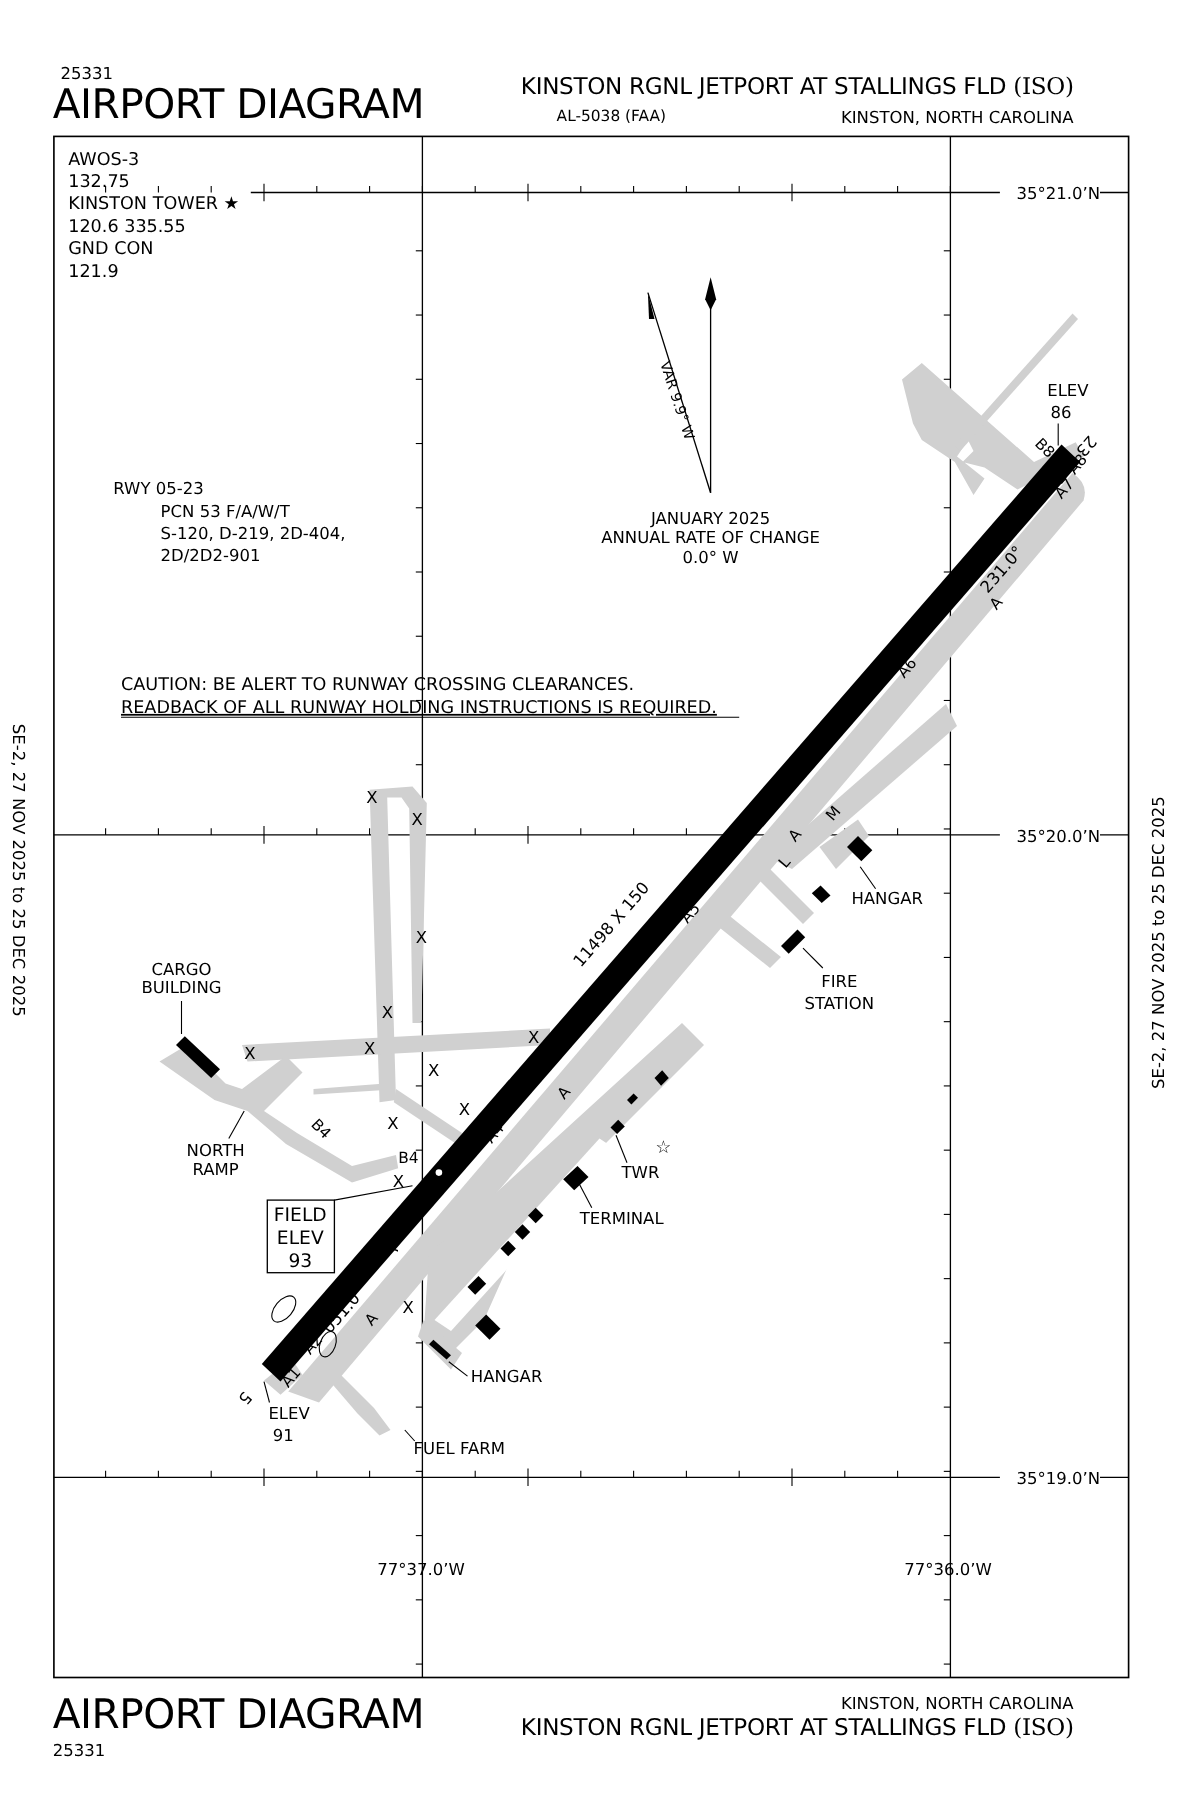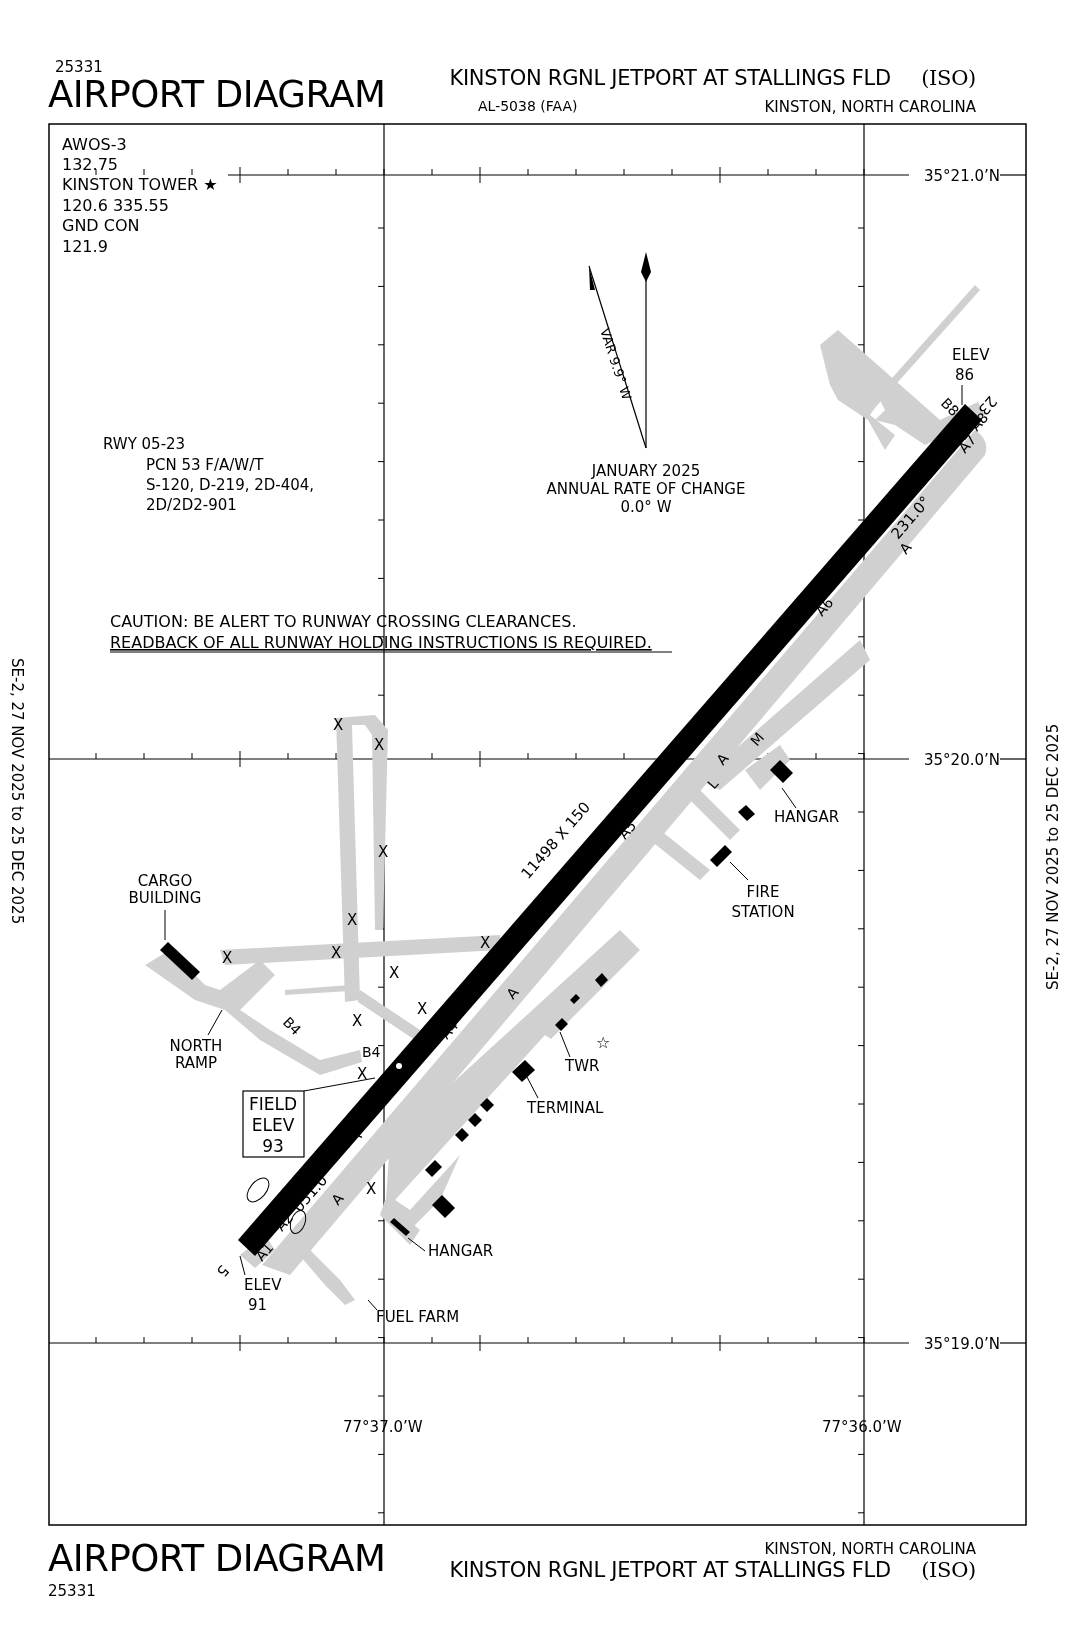--- a/index.html
+++ b/index.html
@@ -2,27 +2,27 @@
 <html><head>
 <meta charset="utf-8">
 <style>
   html, body { margin: 0; padding: 0; background: #ffffff; }
   body { width: 1076px; height: 1650px; position: relative; overflow: hidden;
          font-family: "DejaVu Sans", "Liberation Sans", sans-serif; color: #000; }
   .abs { position: absolute; white-space: nowrap; }
   .hdr-num { left: 55px; top: 58px; font-size: 15px; }
   .hdr-title { left: 48px; top: 76px; font-size: 37px; letter-spacing: -0.5px; line-height: 1; }
   .hdr-airport { right: 100px; top: 66px; font-size: 21px; letter-spacing: -0.3px; }
-  .hdr-code { right: 100px; top: 98px; font-size: 14px; left: 478px; }
+  .hdr-code { right: 100px; top: 98px; font-size: 14px; left: 506px; }
   .hdr-city { right: 100px; top: 98px; font-size: 15px; }
   .ftr-title { left: 48px; top: 1540px; font-size: 37px; letter-spacing: -0.5px; line-height: 1; }
   .ftr-num { left: 48px; top: 1582px; font-size: 15px; }
   .ftr-city { right: 100px; top: 1540px; font-size: 15px; }
   .ftr-airport { right: 100px; top: 1558px; font-size: 21px; letter-spacing: -0.3px; }
-  .serif { font-family: "DejaVu Serif", "Liberation Serif", serif; margin-left: 24px; }
+  .serif { font-family: "DejaVu Serif", "Liberation Serif", serif; }
   .side-left { left: 4px; top: 658px; font-size: 15px; transform-origin: left top;
                transform: rotate(90deg) translate(0, -22px); }
   .side-right { left: 1044px; top: 990px; font-size: 15px; transform-origin: left top;
                 transform: rotate(-90deg); }
   svg#diagram { position: absolute; left: 0; top: 0; }
   svg text { font-family: "DejaVu Sans", "Liberation Sans", sans-serif; fill: #000; }
 </style>
 </head>
 <body>
 

